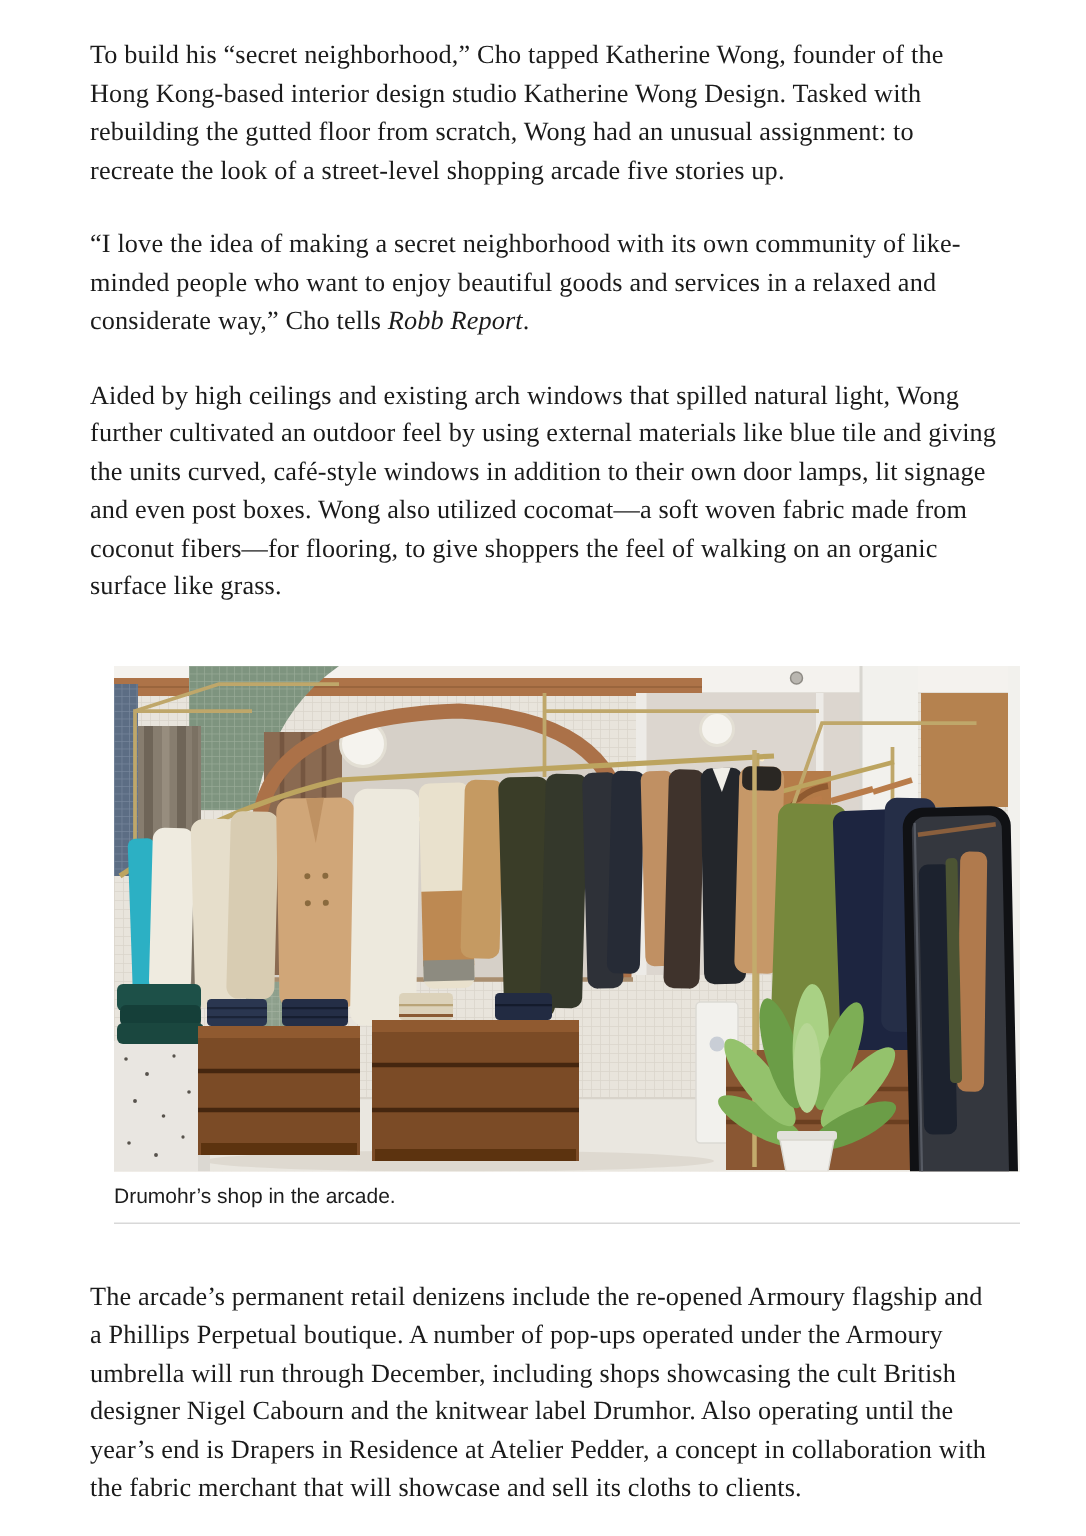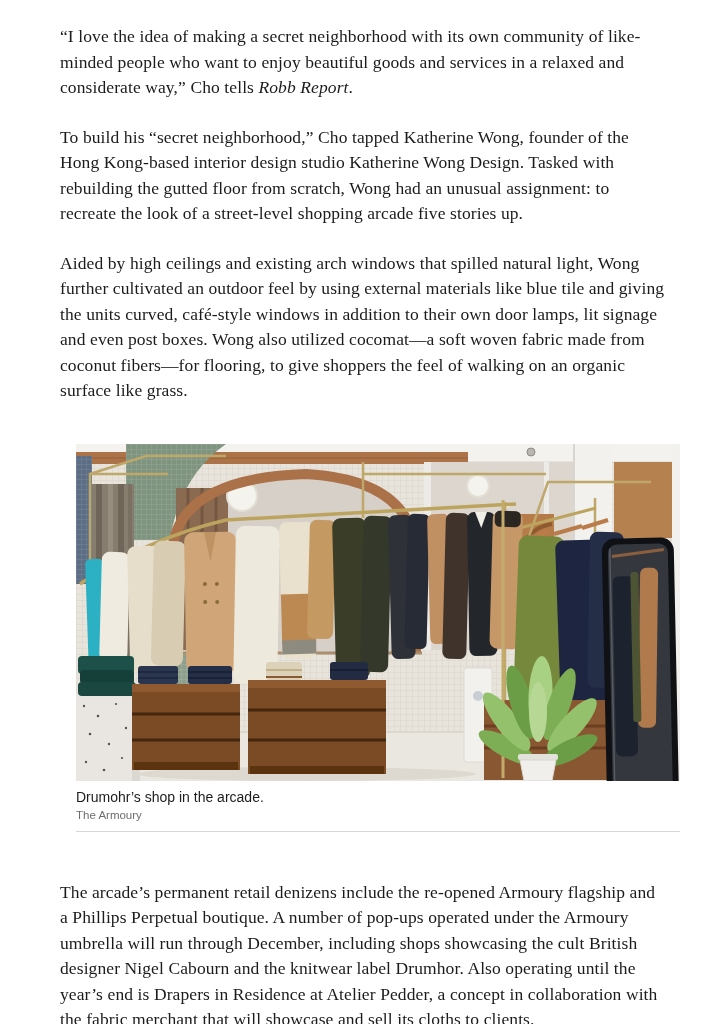--- a/index.html
+++ b/index.html
@@ -9,33 +9,33 @@
   .body-text{margin:0 0 24px 0;font-size:17.5px;line-height:25.5px;color:#1b1b1b;
              letter-spacing:0.1px;text-align:left;}
   .body-text em{font-style:italic;}
   figure.article-figure{margin:13px 0 0 0;padding:16px;}
   .photo{width:604px;height:337px;overflow:hidden;background:#e8e4dc;line-height:0;}
   .caption{margin-top:8px;font-family:"Liberation Sans",sans-serif;font-size:14px;
            line-height:17px;color:#1c1c1c;}
   .credit{margin-top:2px;font-family:"Liberation Sans",sans-serif;font-size:11.5px;
           line-height:14px;color:#6d6d6d;}
   .divider{border:none;border-top:1px solid #d8d8d8;margin:9px 0 0 0;width:604px;}
-  .after-figure{margin-top:32px;margin-bottom:0;}
+  .after-figure{margin-top:20px;margin-bottom:0;}
   .footer-url{position:absolute;left:28px;top:995px;font-size:10.5px;line-height:12px;
               color:#2b2b2b;font-family:"Liberation Serif",serif;}
 </style>
 </head>
 <body>
 
 <div class="page">
   <div class="content">
 
+    <p class="body-text">To build his “secret neighborhood,” Cho tapped Katherine Wong, founder of the Hong Kong-based interior design studio Katherine Wong Design. Tasked with rebuilding the gutted floor from scratch, Wong had an unusual assignment: to recreate the look of a street-level shopping arcade five stories up.</p>
+
     <p class="body-text"><span>“I love the idea of making a secret neighborhood with its own community of like-minded people who want to enjoy beautiful goods and services in a relaxed and considerate way,” Cho tells </span><em>Robb Report</em><span>.</span></p>
-
-    <p class="body-text">To build his “secret neighborhood,” Cho tapped Katherine Wong, founder of the Hong Kong-based interior design studio Katherine Wong Design. Tasked with rebuilding the gutted floor from scratch, Wong had an unusual assignment: to recreate the look of a street-level shopping arcade five stories up.</p>
 
     <p class="body-text">Aided by high ceilings and existing arch windows that spilled natural light, Wong further cultivated an outdoor feel by using external materials like blue tile and giving the units curved, café-style windows in addition to their own door lamps, lit signage and even post boxes. Wong also utilized cocomat—a soft woven fabric made from coconut fibers—for flooring, to give shoppers the feel of walking on an organic surface like grass.</p>
 
     <figure class="article-figure">
       <div class="photo">
         
         <svg width="604" height="337" viewBox="0 0 604 337" xmlns="http://www.w3.org/2000/svg">
           <defs>
             <pattern id="tiles" width="6" height="6" patternUnits="userSpaceOnUse">
               <rect width="6" height="6" fill="#e8e4dc"></rect>
@@ -280,21 +280,20 @@
               <ellipse cx="486" cy="272" rx="10" ry="31" fill="#6b9d47" transform="rotate(64 462 295)"></ellipse>
               <ellipse cx="462" cy="268" rx="9" ry="30" fill="#b7d795"></ellipse>
             </g>
             <rect x="442" y="310" width="40" height="6" rx="2" fill="#e2e1db"></rect>
             <path d="M444 316 L480 316 L476 337 L448 337 Z" fill="#f0efeb" stroke="#d9d7d0" stroke-width="1"></path>
           </g>
         </svg>
       </div>
       <figcaption>
         <div class="caption">Drumohr’s shop in the arcade.</div>
-        <div class="credit">The Armoury</div>
       </figcaption>
       <hr class="divider">
     </figure>
 
     <p class="body-text after-figure">The arcade’s permanent retail denizens include the re-opened Armoury flagship and a Phillips Perpetual boutique. A number of pop-ups operated under the Armoury umbrella will run through December, including shops showcasing the cult British designer Nigel Cabourn and the knitwear label Drumhor. Also operating until the year’s end is Drapers in Residence at Atelier Pedder, a concept in collaboration with the fabric merchant that will showcase and sell its cloths to clients.</p>
   </div>
 
 </div>
 
 </body></html>

